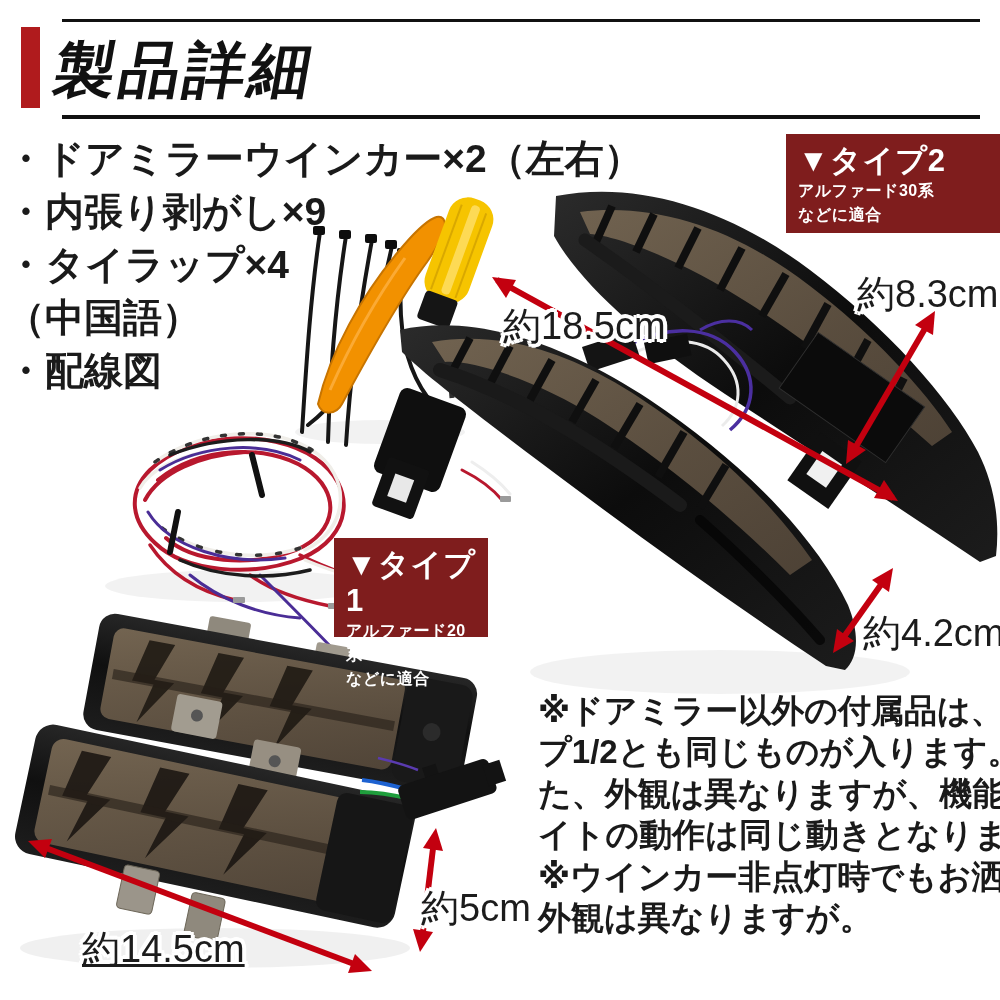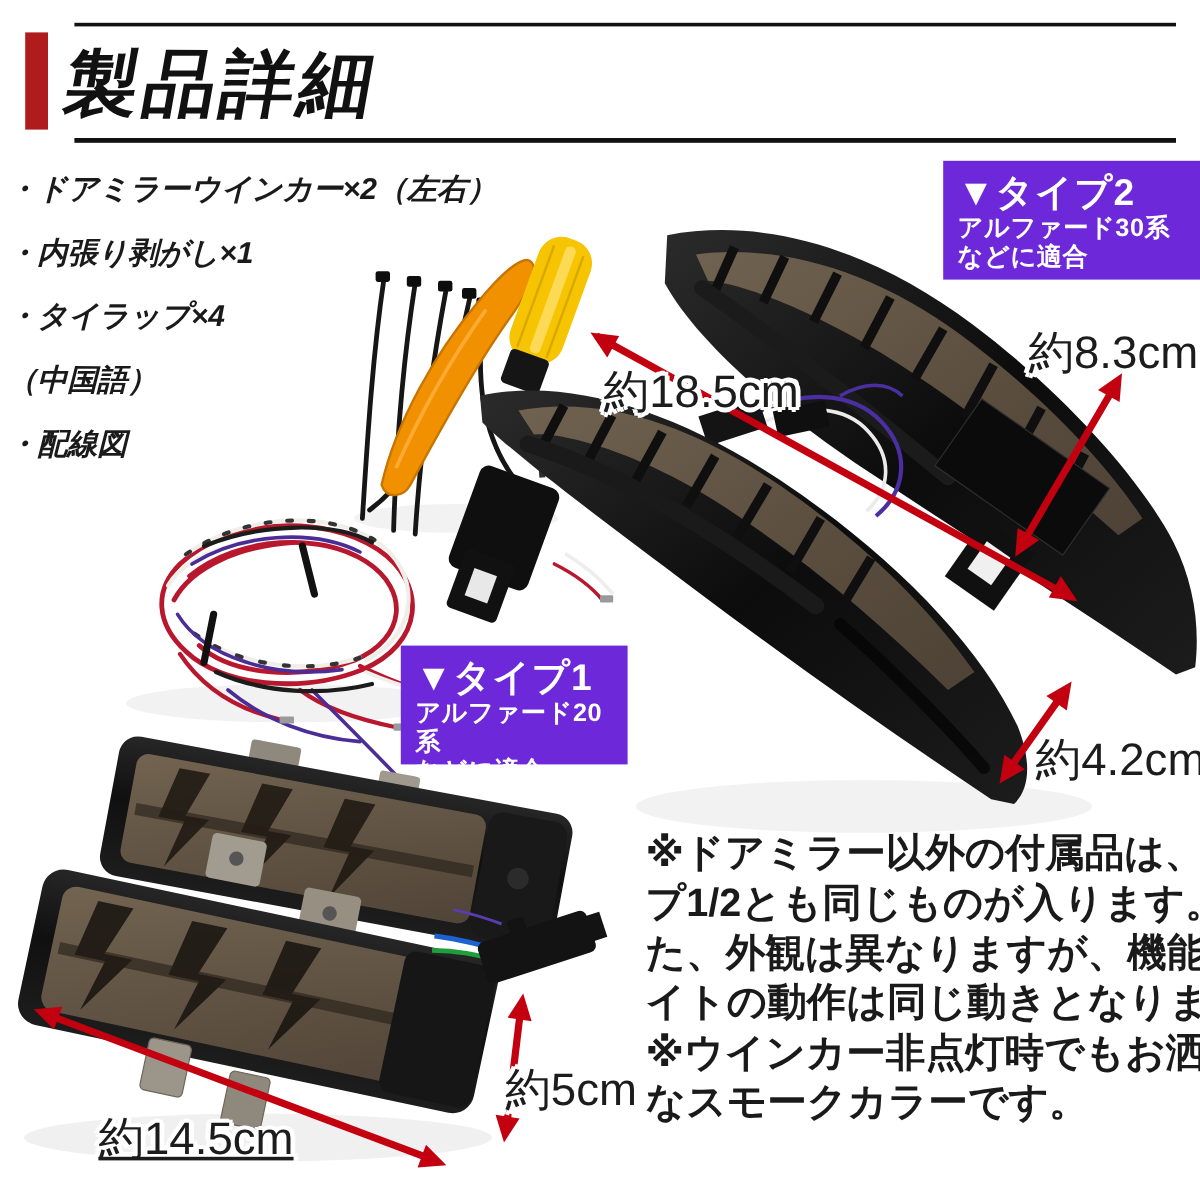--- a/index.html
+++ b/index.html
@@ -11,29 +11,29 @@
   .hline{position:absolute;left:62px;width:918px;background:#111;}
   .hline.top{top:19px;height:3px;}
   .hline.bot{top:115px;height:4px;}
   .redbar{position:absolute;left:21px;top:27px;width:19px;height:81px;background:#b01b1d;}
   #title{
     position:absolute;left:55px;top:30px;font-size:61px;font-weight:bold;
     transform:skewX(-10deg);letter-spacing:4px;color:#111;
   }
   #contents{
     position:absolute;left:6px;top:132px;list-style:none;margin:0;padding:0;
-    font-size:25px;font-weight:600;line-height:53px;letter-spacing:0px;color:#1a1a1a;white-space:nowrap;font-style:italic;
+    font-size:39px;font-weight:600;line-height:53px;letter-spacing:0px;color:#1a1a1a;white-space:nowrap;
   }
   .typebox{
-    position:absolute;background:#6d28d9;color:#fff;padding:9px 6px 8px 12px;box-sizing:border-box;
+    position:absolute;background:#7f1d1d;color:#fff;padding:9px 6px 8px 12px;box-sizing:border-box;
   }
   #type2box{left:786px;top:134px;width:214px;height:99px;}
-  #type1box{left:334px;top:538px;width:189px;height:99px;}
+  #type1box{left:334px;top:538px;width:154px;height:99px;}
   .typetitle{font-size:31px;font-weight:bold;line-height:36px;letter-spacing:1px;}
-  .typesub{font-size:21px;font-weight:600;line-height:24px;letter-spacing:0.5px;}
+  .typesub{font-size:16px;font-weight:600;line-height:24px;letter-spacing:0.5px;}
   .mlabel{
     position:absolute;font-size:38px;font-weight:500;color:#1c1c1c;white-space:nowrap;
     text-shadow:-3px -3px 0 #fff,3px -3px 0 #fff,-3px 3px 0 #fff,3px 3px 0 #fff,
                  0 -4px 0 #fff,0 4px 0 #fff,-4px 0 0 #fff,4px 0 0 #fff;
   }
   #m-len2{left:503px;top:301px;}
   #m-wid2{left:857px;top:269px;}
   #m-dep2{left:863px;top:608px;}
   #m-hgt1{left:421px;top:883px;}
   #m-len1{left:82px;top:924px;text-decoration:underline;}
@@ -253,21 +253,21 @@
     </g>
   </svg>
 
   <div class="hline top"></div>
   <div class="hline bot"></div>
   <div class="redbar"></div>
   <div id="title">製品詳細</div>
 
   <ul id="contents">
     <li>・ドアミラーウインカー×2（左右）</li>
-    <li>・内張り剥がし×1</li>
+    <li>・内張り剥がし×9</li>
     <li>・タイラップ×4</li>
     <li>（中国語）</li>
     <li>・配線図</li>
   </ul>
 
   <div id="type2box" class="typebox">
     <div class="typetitle">▼タイプ2</div>
     <div class="typesub">アルファード30系</div>
     <div class="typesub">などに適合</div>
   </div>
@@ -283,16 +283,16 @@
   <div id="m-dep2" class="mlabel">約4.2cm</div>
   <div id="m-hgt1" class="mlabel">約5cm</div>
   <div id="m-len1" class="mlabel">約14.5cm</div>
 
   <div id="notes">
     <div>※ドアミラー以外の付属品は、タイ</div>
     <div>プ1/2とも同じものが入ります。ま</div>
     <div>た、外観は異なりますが、機能やラ</div>
     <div>イトの動作は同じ動きとなります。</div>
     <div>※ウインカー非点灯時でもお洒落</div>
-    <div>なスモークカラーです。</div>
+    <div>外観は異なりますが。</div>
   </div>
 
 </div>
 
 </body></html>

